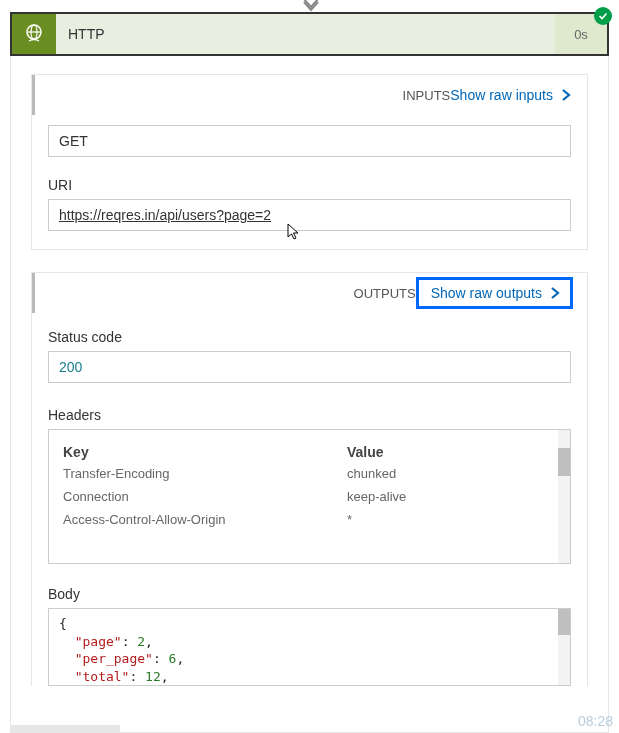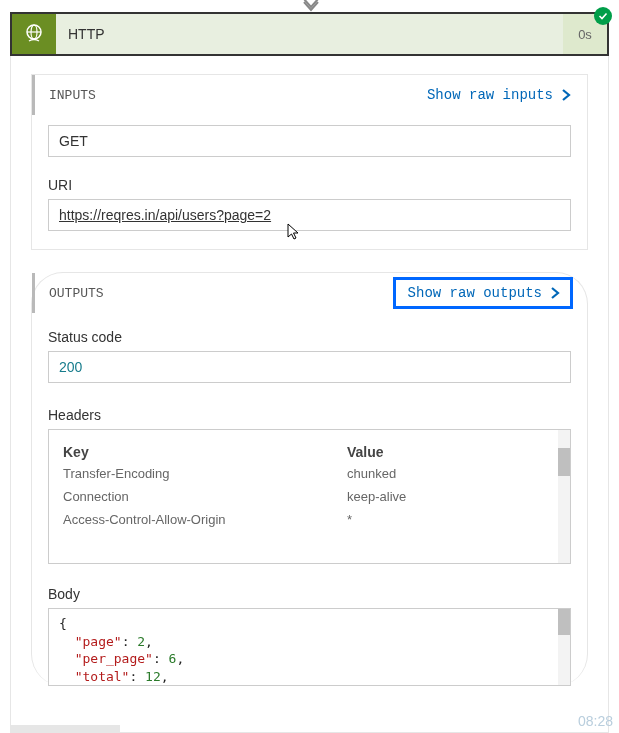--- a/index.html
+++ b/index.html
@@ -52,21 +52,21 @@
   .header-title {
     flex: 1;
     display: flex;
     align-items: center;
     padding-left: 12px;
     font-size: 14px;
     color: #333;
     border-radius: 12px;
   }
   .header-duration {
-    width: 44px;
+    width: 52px;
     display: flex;
     align-items: center;
     justify-content: center;
     font-size: 13px;
     color: #666;
     background: #dee9cd;
   }
   .body-panel {
     position: absolute;
     left: 10px;
@@ -82,25 +82,24 @@
   .section-card {
     border: 1px solid #e6e6e6;
     margin-bottom: 22px;
     position: relative;
   }
   .section-header {
     border-left: 3px solid #b9b9b9;
     height: 40px;
     display: flex;
     align-items: center;
-    justify-content: space-between;
+    justify-content: flex-end;
     padding: 0 14px;
     font-size: 13px;
     color: #555;
-    font-family: Liberation Mono, monospace;
   }
   .section-header.outputs { border-left-color: #b9b9b9; }
   .raw-link {
     display: flex;
     align-items: center;
     gap: 6px;
     color: #0067b8;
     font-size: 14px;
     cursor: pointer;
   }
@@ -246,21 +245,21 @@
         <span>GET</span>
       </div>
       <div style="height:14px"></div>
       <div class="field-label">URI</div>
       <div class="field-box">
         <span class="uri-link">https://reqres.in/api/users?page=2</span>
       </div>
     </div>
   </div>
 
-  <div class="section-card" style="border-bottom:none;border-radius:32px;">
+  <div class="section-card" style="border-bottom:none;">
     <div class="section-header outputs">
       <span>OUTPUTS</span>
       <span class="raw-link raw-highlight">
         <span>Show raw outputs</span>
         <svg class="chevron-svg" width="14" height="14" viewBox="0 0 14 14">
           <path d="M4 2 L10 7 L4 12" fill="none" stroke="#0067b8" stroke-width="2.2"></path>
         </svg>
       </span>
     </div>
     <div class="section-body" style="padding-bottom:0;">

